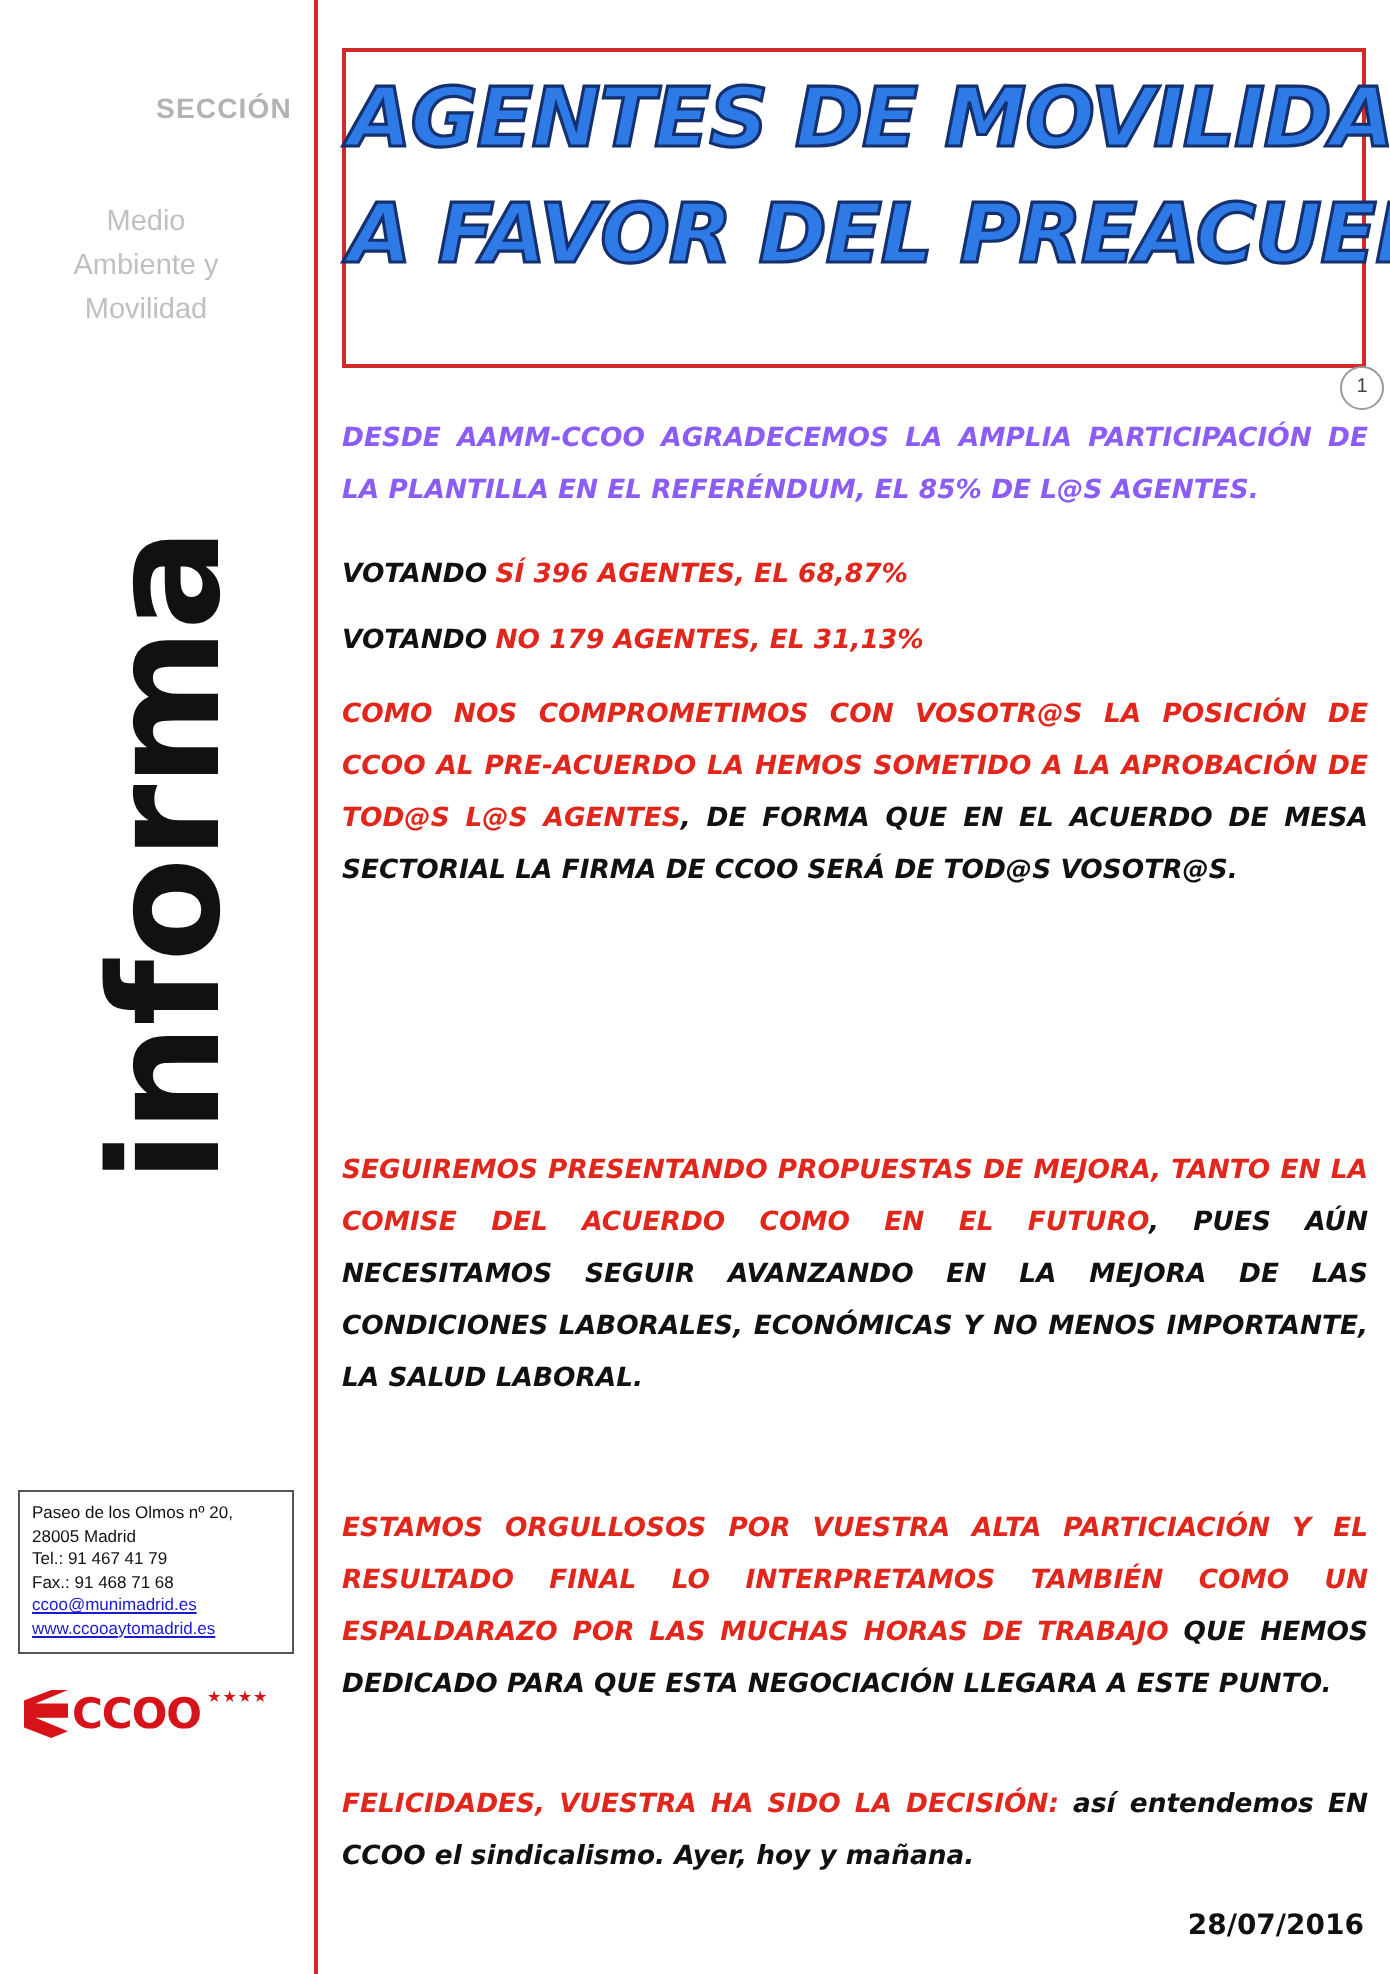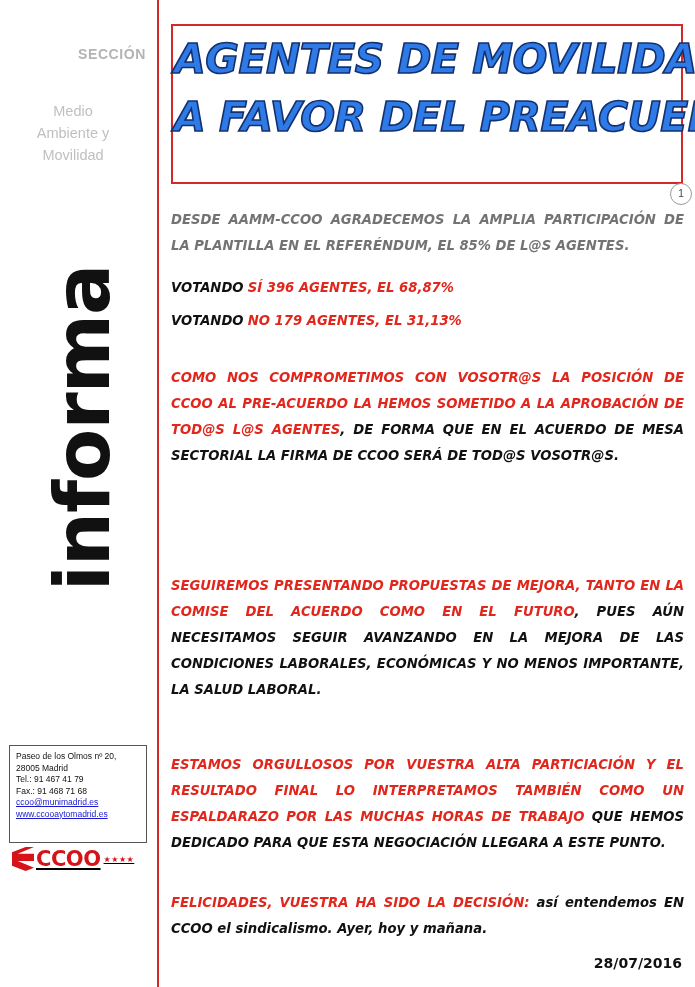--- a/index.html
+++ b/index.html
@@ -80,21 +80,21 @@
     line-height: 1;
   }
 
   
   .contact-box {
     position: absolute;
     left: 9px;
     top: 745px;
     width: 138px;
     border: 1px solid #555;
-    padding: 5px 5px 22px 6px;
+    padding: 5px 5px 6px 6px;
     box-sizing: border-box;
     font-size: 8.5px;
     line-height: 11.5px;
     color: #111;
   }
   .contact-box a,
   .contact-box .link {
     color: #1a1ad0;
     text-decoration: underline;
     display: block;
@@ -102,23 +102,22 @@
 
   
   .logo-wrap {
     position: absolute;
     left: 12px;
     top: 845px;
     width: 140px;
   }
   .logo-row {
     display: flex;
-    align-items: flex-end;
+    align-items: flex-start;
     height: 26px;
-    text-decoration: underline;
   }
   .logo-mark {
     width: 22px;
     height: 24px;
     background: #d7131a;
     position: relative;
     clip-path: polygon(0% 22%, 62% 0%, 100% 0%, 26% 28%, 100% 28%, 100% 58%, 26% 58%, 100% 86%, 62% 100%, 0% 78%);
   }
   .logo-text {
     font-family: "DejaVu Sans", sans-serif;
@@ -201,39 +200,39 @@
     position: absolute;
     left: 3px;
     width: 513px;
     font-family: "DejaVu Sans", sans-serif;
     font-size: 13.2px;
     line-height: 26px;
     text-align: justify;
     color: #111;
   }
   .para.red {
-    color: #737373;
+    color: #8b5cf6;
     font-weight: bold;
     font-style: italic;
   }
   .red-b {
     color: #e1261c;
     font-weight: bold;
     font-style: italic;
   }
   .blk-b {
     color: #111;
     font-weight: bold;
     font-style: italic;
   }
 
   .p1 { top: 207px; }
   .p2 { top: 275px; }
   .p3 { top: 308px; }
-  .p4 { top: 365px; }
+  .p4 { top: 345px; }
   .p5 { top: 573px; }
   .p6 { top: 752px; }
   .p7 { top: 890px; }
 
   .date {
     position: absolute;
     right: 6px;
     top: 955px;
     font-family: "DejaVu Sans", sans-serif;
     font-weight: bold;

